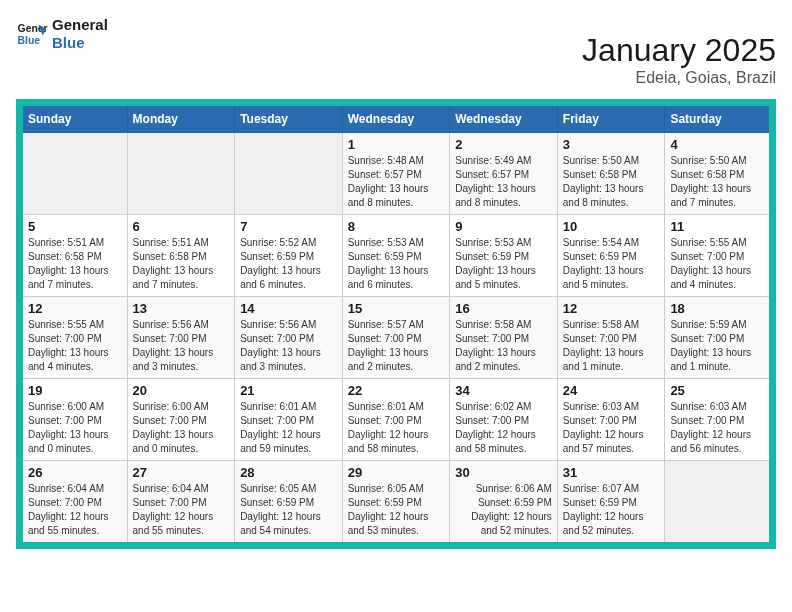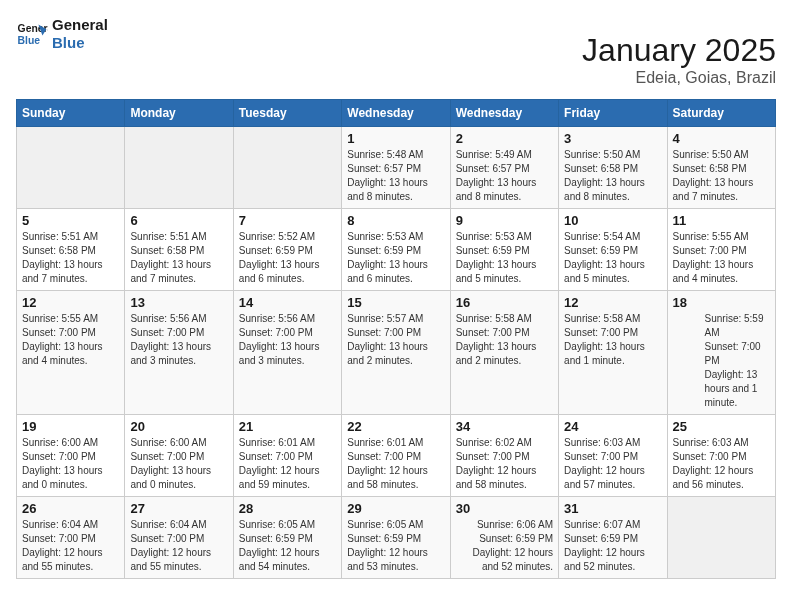--- a/index.html
+++ b/index.html
@@ -34,21 +34,21 @@
       font-weight: normal;
       margin-top: 16px;
     }
     .subtitle {
       font-size: 16px;
       color: #555;
     }
     .calendar {
       width: 100%;
       border-collapse: collapse;
-      border: 1px solid #14b8a6;
+      border: 7px solid #14b8a6;
       font-size: 11px;
     }
     .calendar th {
       background-color: #2b6cb0;
       color: #fff;
       text-align: left;
       padding: 6px 5px;
       font-size: 12px;
       border: 1px solid #2563a0;
     }
@@ -221,21 +221,21 @@
 Daylight: 13 hours and 2 minutes.</div>
         </td>
         <td>
           <span class="day-num">12</span>
           <div class="day-info" style="white-space: pre-line;">Sunrise: 5:58 AM
 Sunset: 7:00 PM
 Daylight: 13 hours and 1 minute.</div>
         </td>
         <td>
           <span class="day-num">18</span>
-          <div class="day-info" style="white-space: pre-line; margin-left: 32px;">Sunrise: 5:59 AM
+          <div class="day-info" style="white-space: pre-line;">Sunrise: 5:59 AM
 Sunset: 7:00 PM
 Daylight: 13 hours and 1 minute.</div>
         </td>
       </tr>
       <tr>
         <td>
           <span class="day-num">19</span>
           <div class="day-info" style="white-space: pre-line;">Sunrise: 6:00 AM
 Sunset: 7:00 PM
 Daylight: 13 hours and 0 minutes.</div>

